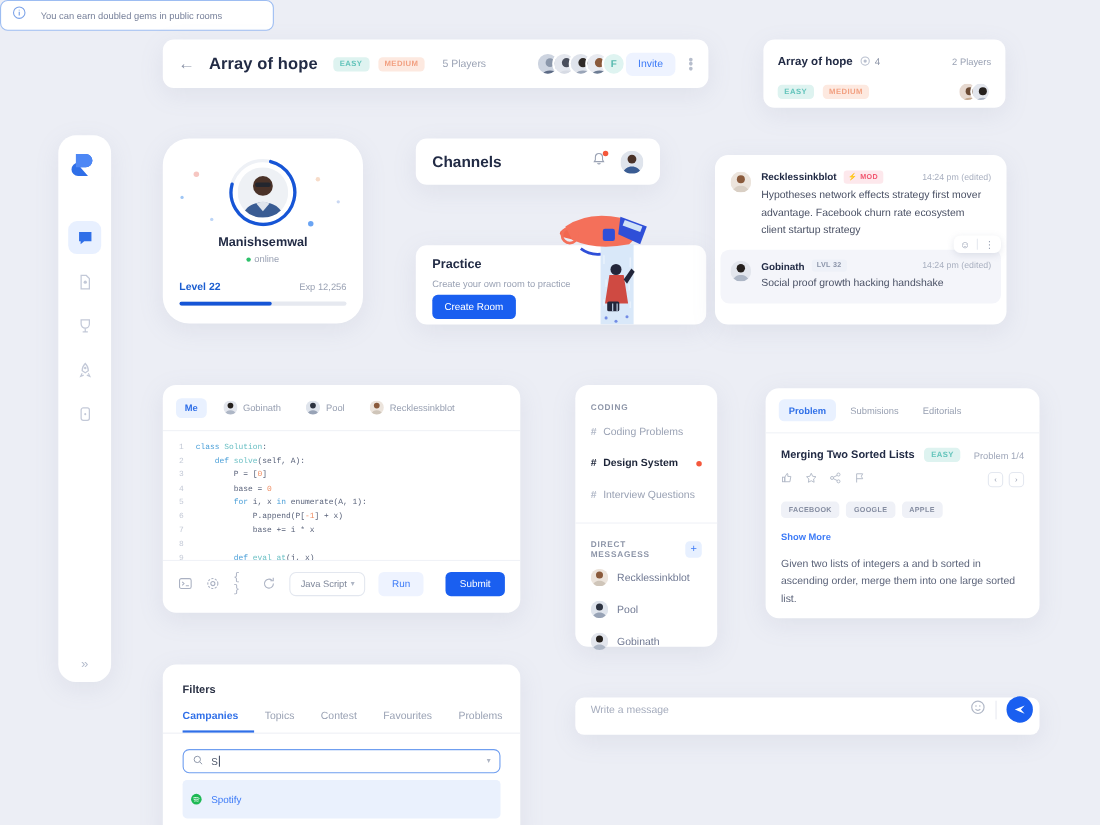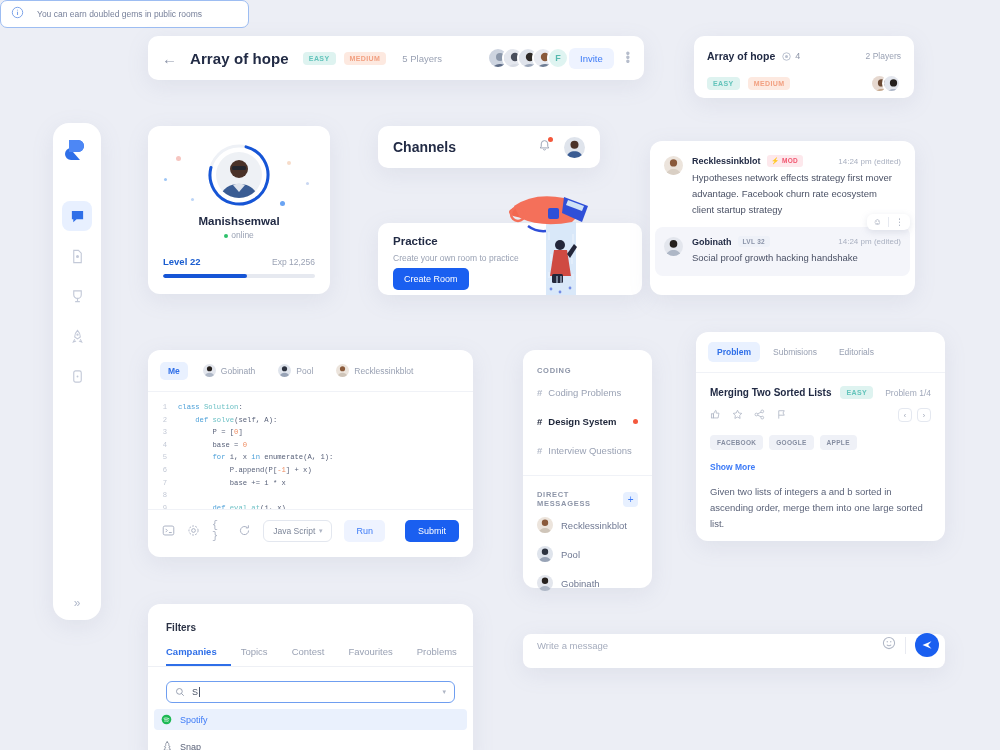--- a/index.html
+++ b/index.html
@@ -49,21 +49,21 @@
   #minicard .row1 { display: flex; align-items: center; }
   #minicard .mtitle { font-size: 10.5px; font-weight: bold; color: #222b45; }
   #minicard .gem { margin-left: 7px; }
   #minicard .gcount { font-size: 9px; color: #8d95a8; margin-left: 4px; }
   #minicard .mplayers { font-size: 8.5px; color: #9aa2b4; margin-left: auto; }
   #minicard .row2 { display: flex; align-items: center; margin-top: 9px; }
   #minicard .row2 .avstack { margin-left: auto; }
   #minicard .av { width: 19px; height: 19px; }
 
   
-  #profile { left: 148px; top: 126px; width: 182px; height: 168px; border-radius: 12px; overflow: hidden; }
+  #profile { left: 148px; top: 126px; width: 182px; height: 168px; border-radius: 24px; overflow: hidden; }
   #profile .dotfield { position: absolute; inset: 0; }
   #profile .pd { position: absolute; border-radius: 50%; }
   .ring-wrap { position: relative; width: 62px; height: 62px; margin: 18px auto 0; }
   .pname { text-align: center; font-size: 11.5px; font-weight: bold; color: #222b45; margin-top: 9px; }
   .pstat { text-align: center; font-size: 8.5px; color: #9aa2b4; margin-top: 3px; }
   .pstat .gdot { display: inline-block; width: 4px; height: 4px; border-radius: 50%; background: #2ec16b;
                  margin-right: 3px; vertical-align: middle; }
   .lvlrow { display: flex; align-items: baseline; padding: 0 15px; margin-top: 16px; }
   .lvl { font-size: 9.5px; font-weight: bold; color: #1a5dd0; }
   .exp { font-size: 8.5px; color: #9aa2b4; margin-left: auto; }
@@ -135,21 +135,21 @@
   .chrow.active .hash { color: #1c2438; }
   .chdot { margin-left: auto; width: 5px; height: 5px; border-radius: 50%; background: #f4583c; }
   .divider { height: 1px; background: #f0f2f7; margin: 13px 0 14px; }
   .dmhead { display: flex; align-items: center; padding: 0 14px; }
   .plusbtn { margin-left: auto; width: 15px; height: 15px; border-radius: 4px; background: #e7f0ff;
              color: #3d7bf7; font-size: 10px; display: flex; align-items: center; justify-content: center; }
   .dmrow { display: flex; align-items: center; padding: 0 14px; height: 24px; margin-top: 5px; font-size: 9.5px; color: #6f7892; }
   .dmrow .dav { width: 16px; height: 16px; border-radius: 50%; overflow: hidden; margin-right: 8px; }
 
   
-  #problem { left: 696px; top: 332px; width: 249px; height: 209px; border-radius: 12px; overflow: hidden; }
+  #problem { left: 696px; top: 353px; width: 249px; height: 209px; border-radius: 12px; overflow: hidden; }
   .ptabs { display: flex; align-items: center; gap: 4px; padding: 10px 12px; border-bottom: 1px solid #f0f2f7; }
   .ptab { font-size: 8.5px; color: #98a0b2; padding: 5px 9px; border-radius: 5px; }
   .ptab.active { background: #e9f1ff; color: #2f6fe8; font-weight: bold; }
   .prow { display: flex; align-items: center; padding: 13px 14px 0; }
   .pname2 { font-size: 10px; font-weight: bold; color: #222b45; }
   .pcount { font-size: 8.5px; color: #a0a8ba; margin-left: auto; }
   .prow2 { display: flex; align-items: center; padding: 7px 14px 0; gap: 11px; }
   .navbtns { margin-left: auto; display: flex; gap: 5px; }
   .navbtn { width: 14px; height: 14px; border: 1px solid #e4e8f0; border-radius: 4px; color: #9aa2b4;
             font-size: 7px; display: flex; align-items: center; justify-content: center; }
@@ -177,21 +177,21 @@
   #filters { left: 148px; top: 604px; width: 325px; height: 160px; border-radius: 12px; overflow: hidden; }
   #filters .ftitle { font-size: 10px; font-weight: bold; color: #2b3245; padding: 18px 0 0 18px; }
   .ftabs { display: flex; gap: 0; padding: 0 18px; border-bottom: 1px solid #eef0f5; margin-top: 13px; }
   .ftab { font-size: 9.5px; color: #9aa2b4; padding: 0 14px 9px 0; margin-right: 10px; }
   .ftab.active { color: #2f6fe8; font-weight: bold; border-bottom: 2px solid #2f6fe8; padding-bottom: 7px; }
   .fsearch { margin: 14px 18px 0; border: 1px solid #6f9ef0; border-radius: 6px; height: 22px;
              display: flex; align-items: center; padding: 0 8px; }
   .fsearch .sv { font-size: 9px; color: #4b5467; margin-left: 7px; }
   .caret { display: inline-block; width: 1px; height: 10px; background: #4b5467; margin-left: 1px; vertical-align: -2px; }
   .fsearch .car2 { margin-left: auto; color: #aeb5c4; font-size: 7px; }
-  .frow { display: flex; align-items: center; height: 21px; margin: 6px 6px 0; padding: 0 6px; font-size: 9px; border-radius: 4px; }
+  .frow { display: flex; align-items: center; height: 35px; margin: 6px 18px 0; padding: 0 6px; font-size: 9px; border-radius: 4px; }
   .frow.sel { background: #eaf1fd; color: #3d7bf7; }
   .frow .fico { width: 13px; height: 13px; margin-right: 7px; display: flex; align-items: center; justify-content: center; }
   .frow .flab { color: inherit; }
   .frow:not(.sel) .flab { color: #5b6379; }
 </style>
 </head>
 <body>
 
 <div class="card" id="sidebar">
   <div class="logo">

